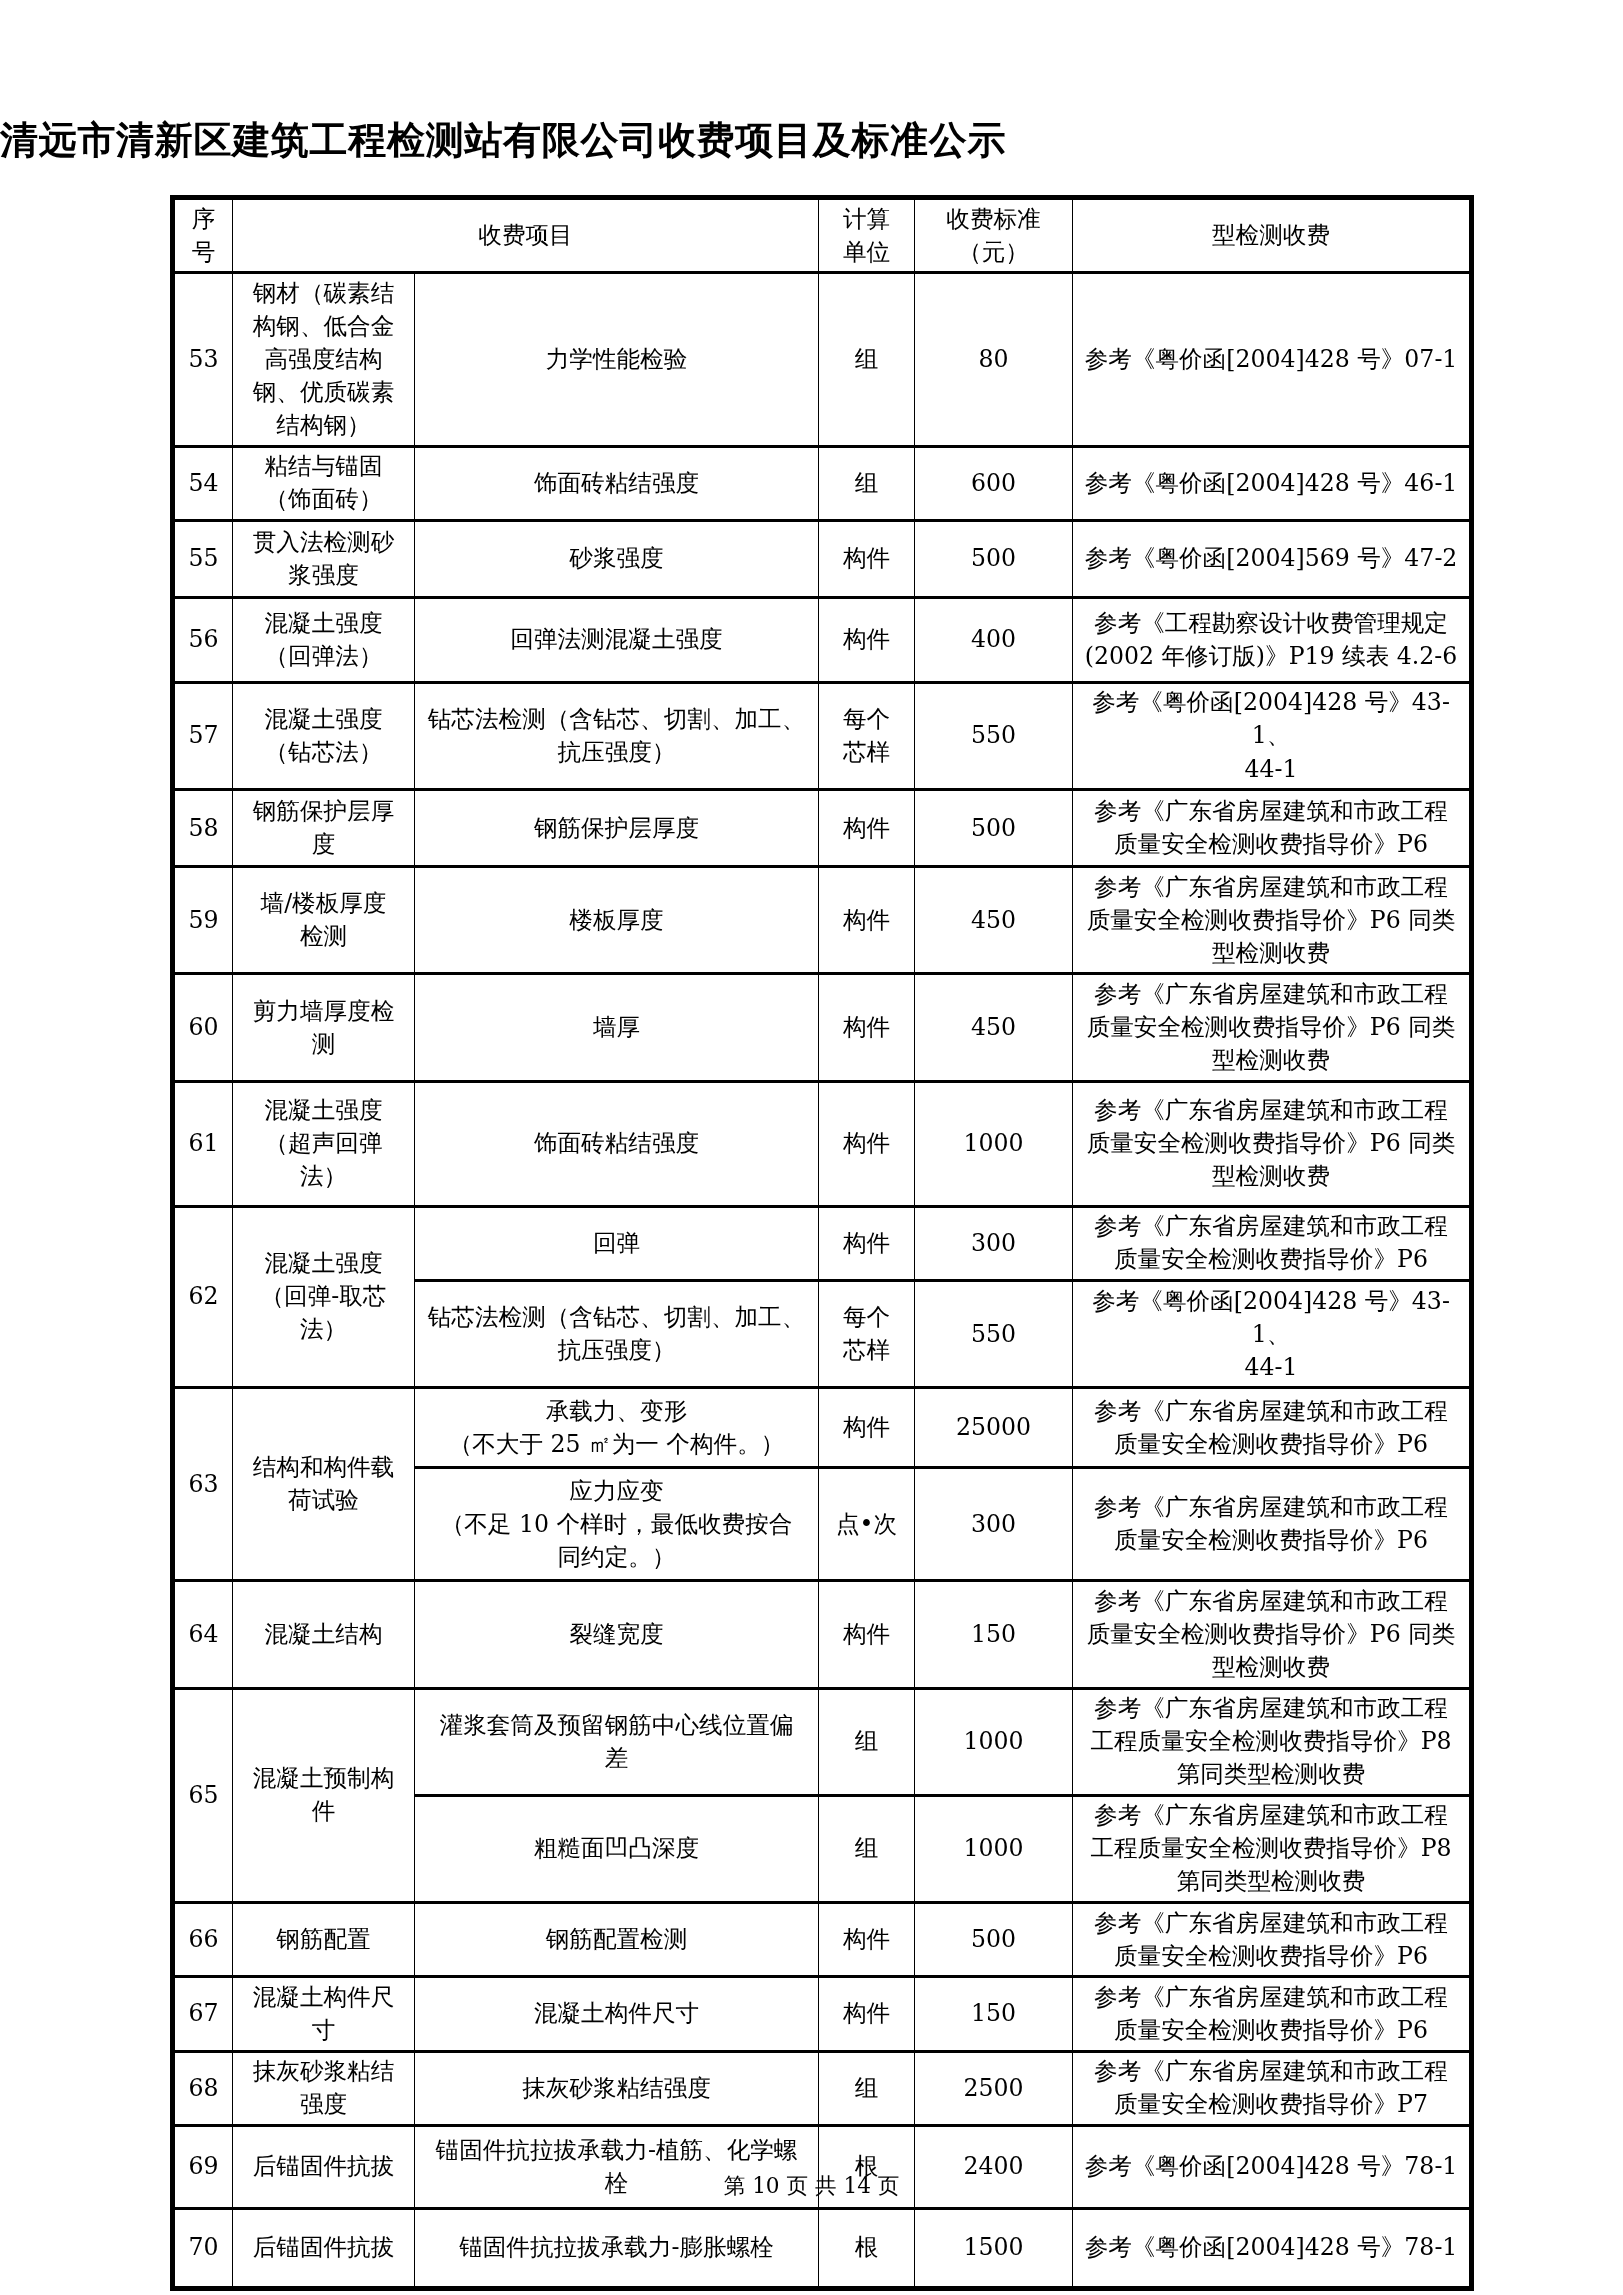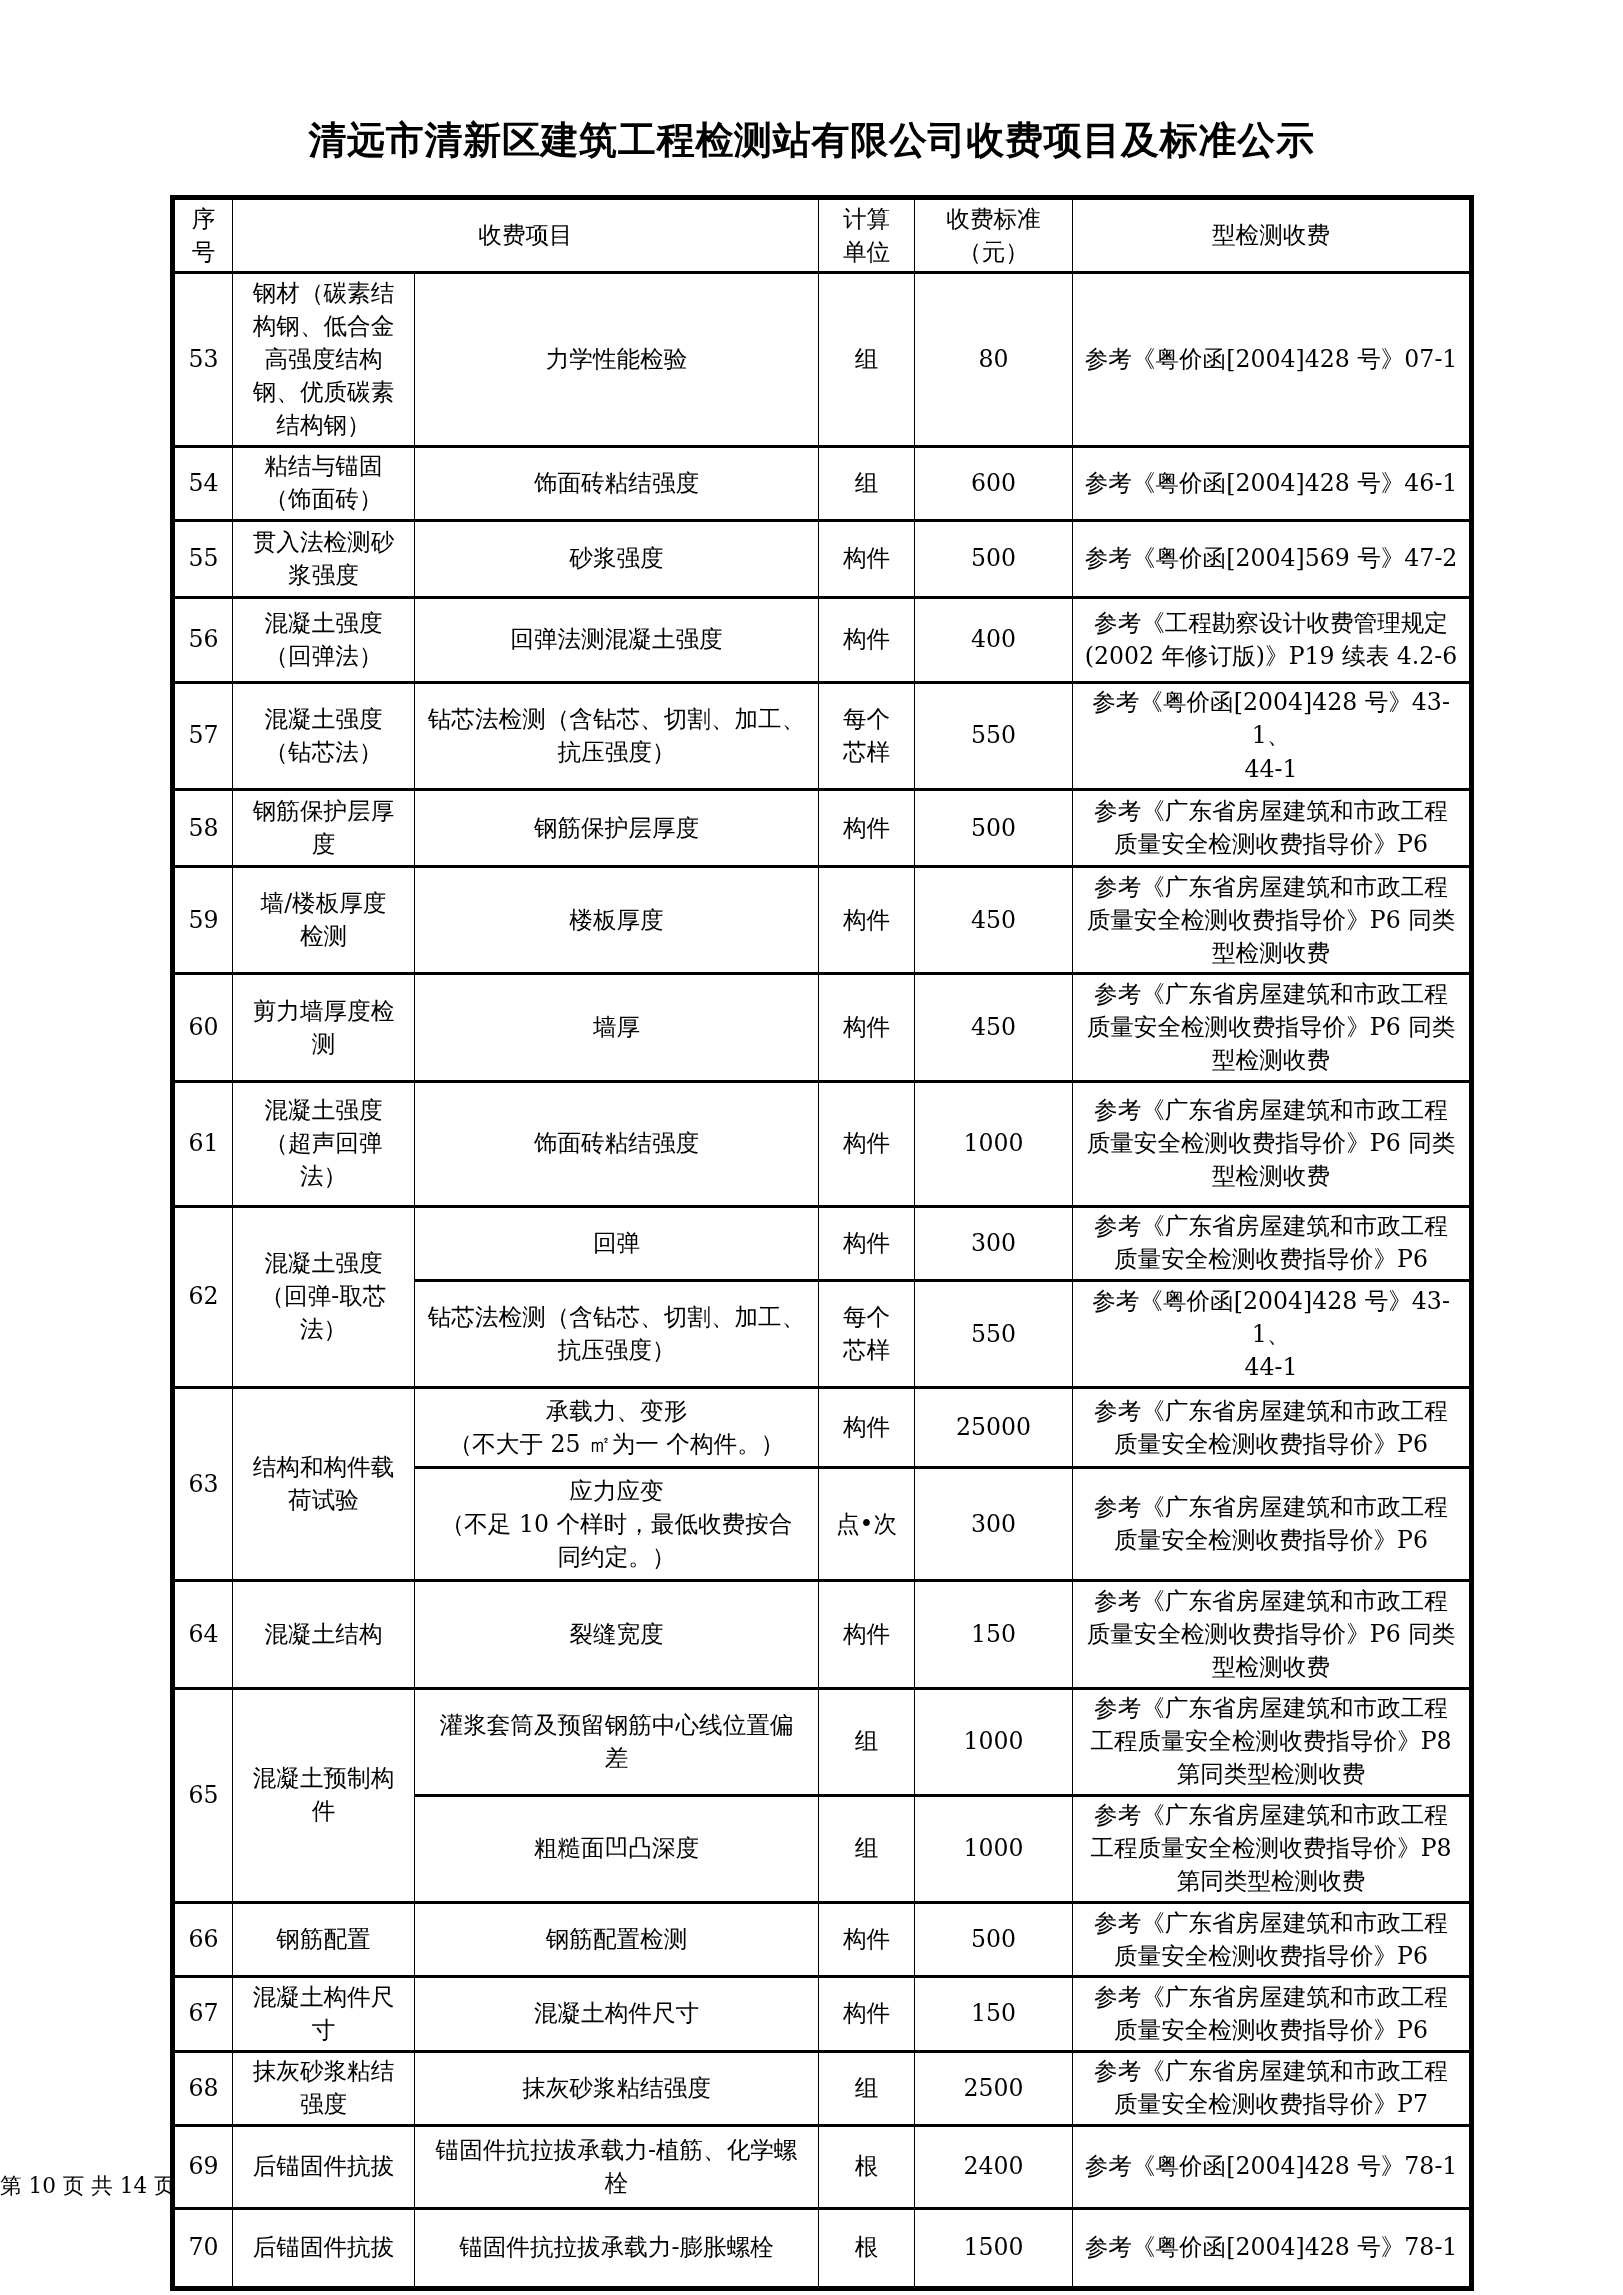--- a/index.html
+++ b/index.html
@@ -6,42 +6,42 @@
   html, body { margin: 0; padding: 0; }
   body {
     width: 1623px; height: 2295px;
     background: #ffffff;
     position: relative;
     color: #000;
     font-family: "DejaVu Serif", "Liberation Serif", serif;
   }
   .title {
     position: absolute; top: 115px; left: 0; width: 100%;
-    margin: 0; text-align: center;
+    margin: 0; 
     font-size: 38px; font-weight: 700; letter-spacing: 0.7px;
   }
   table.fee-table {
     position: absolute; top: 195px; left: 170px;
     width: 1299px;
     border-collapse: collapse; table-layout: fixed;
     border: 5.9px solid #000;
   }
   .fee-table th, .fee-table td {
     border: 1.3px solid #000;
     border-top-width: 3.3px; border-bottom-width: 3.3px;
     text-align: center; vertical-align: middle;
     font-size: 23.6px; font-weight: 400;
     line-height: 1.40;
     white-space: pre-line;
     padding: 2.6px 3.9px;
     overflow: hidden;
   }
   .footer {
     position: absolute; top: 2171px; left: 0; width: 100%;
-    font-size: 21.6px;
+    text-align: center; font-size: 21.6px;
   }
 </style>
 </head>
 <body>
 
 <h1 class="title">清远市清新区建筑工程检测站有限公司收费项目及标准公示</h1>
 
 <table class="fee-table">
   <colgroup>
     <col style="width:60px">

